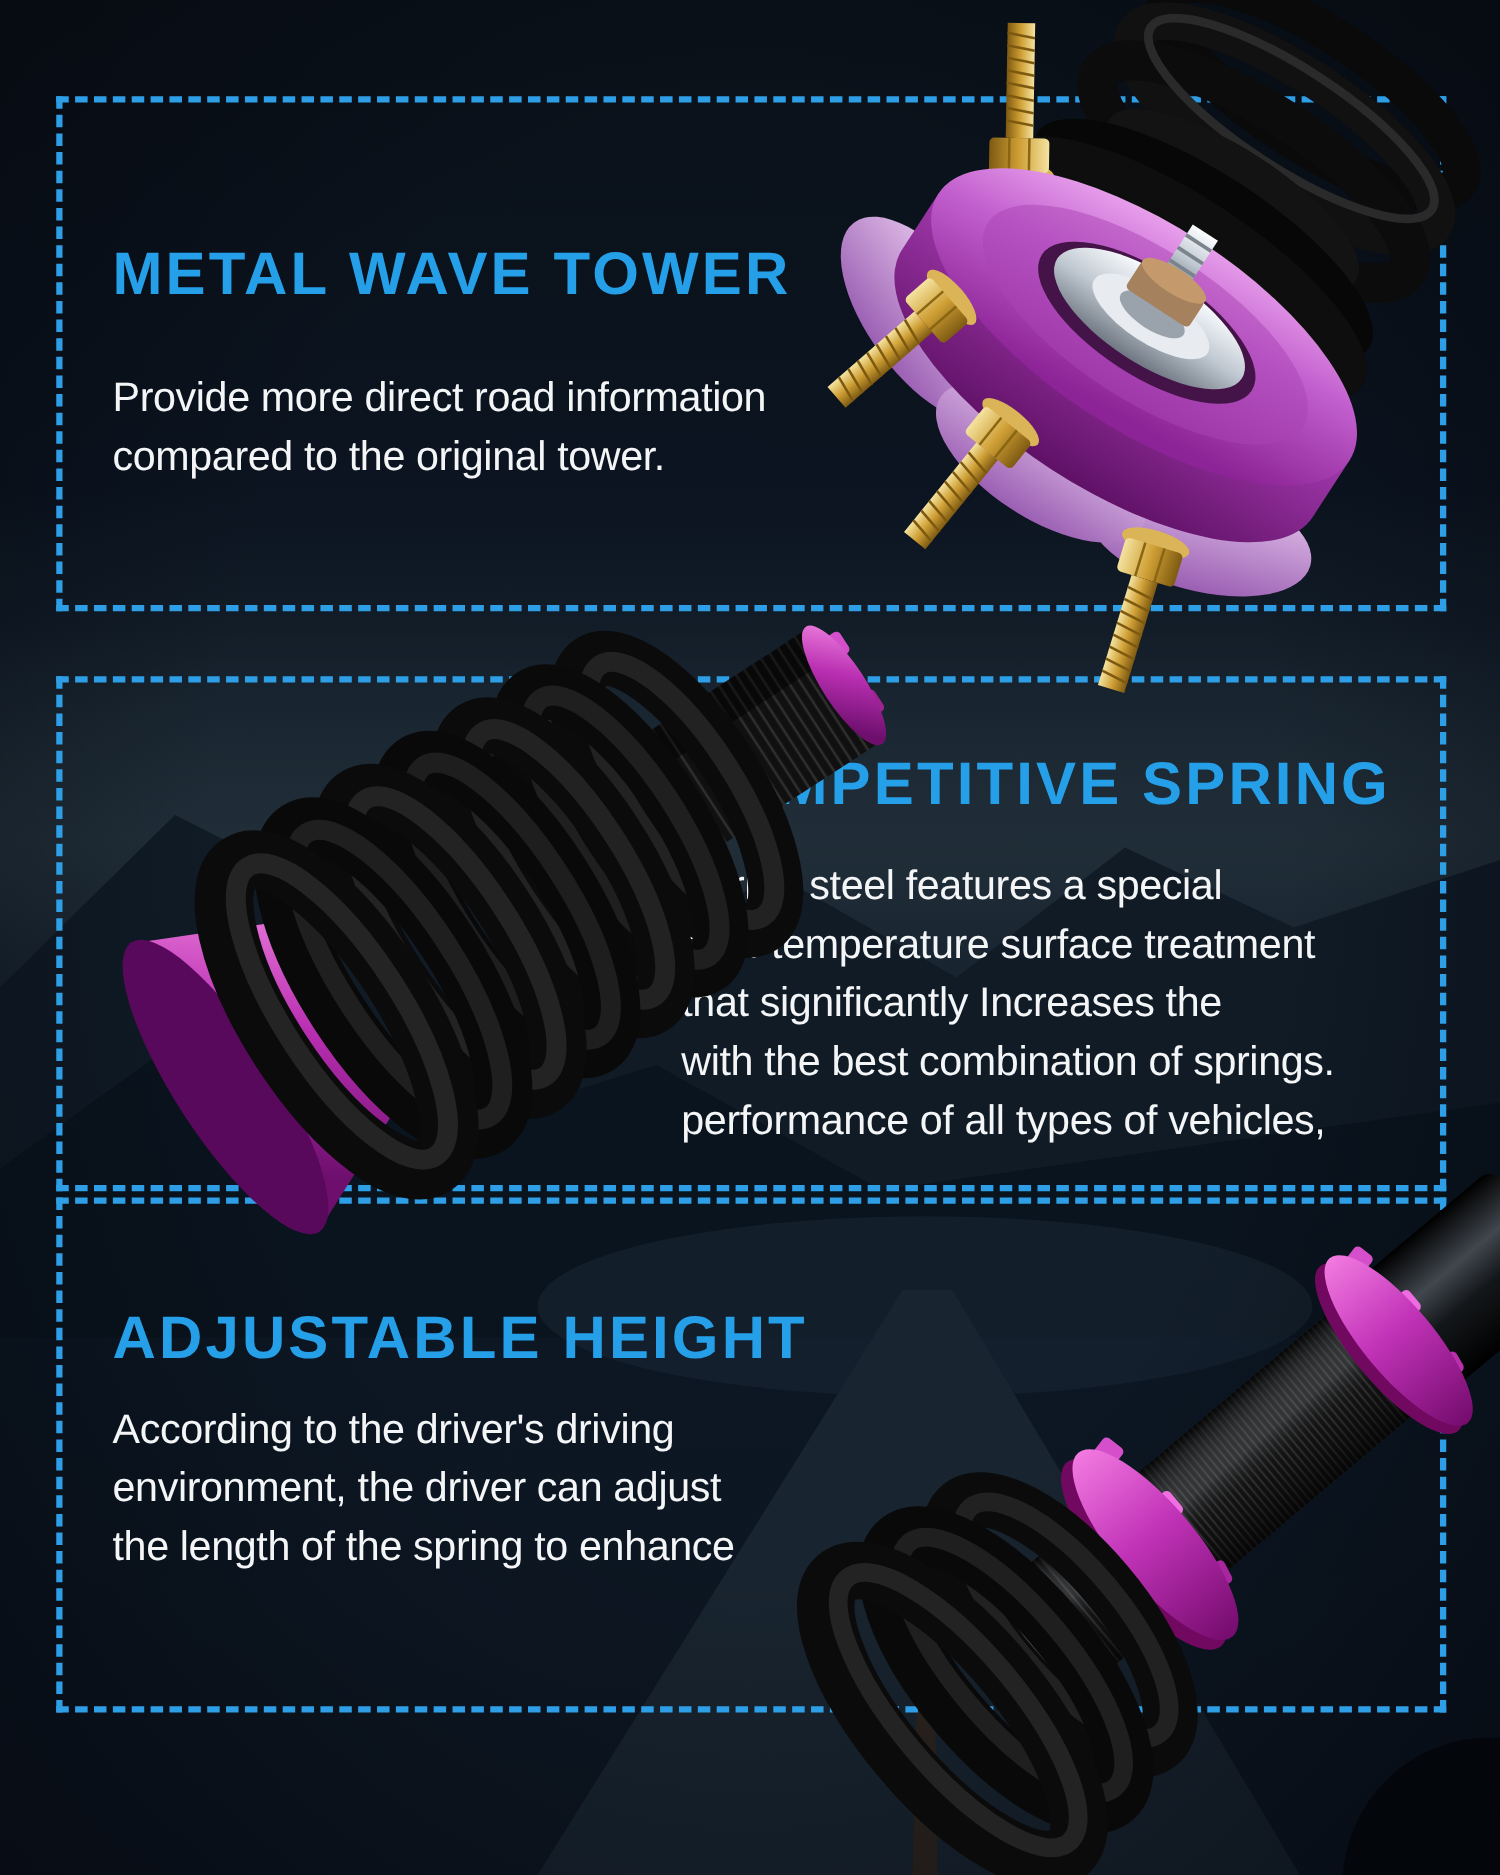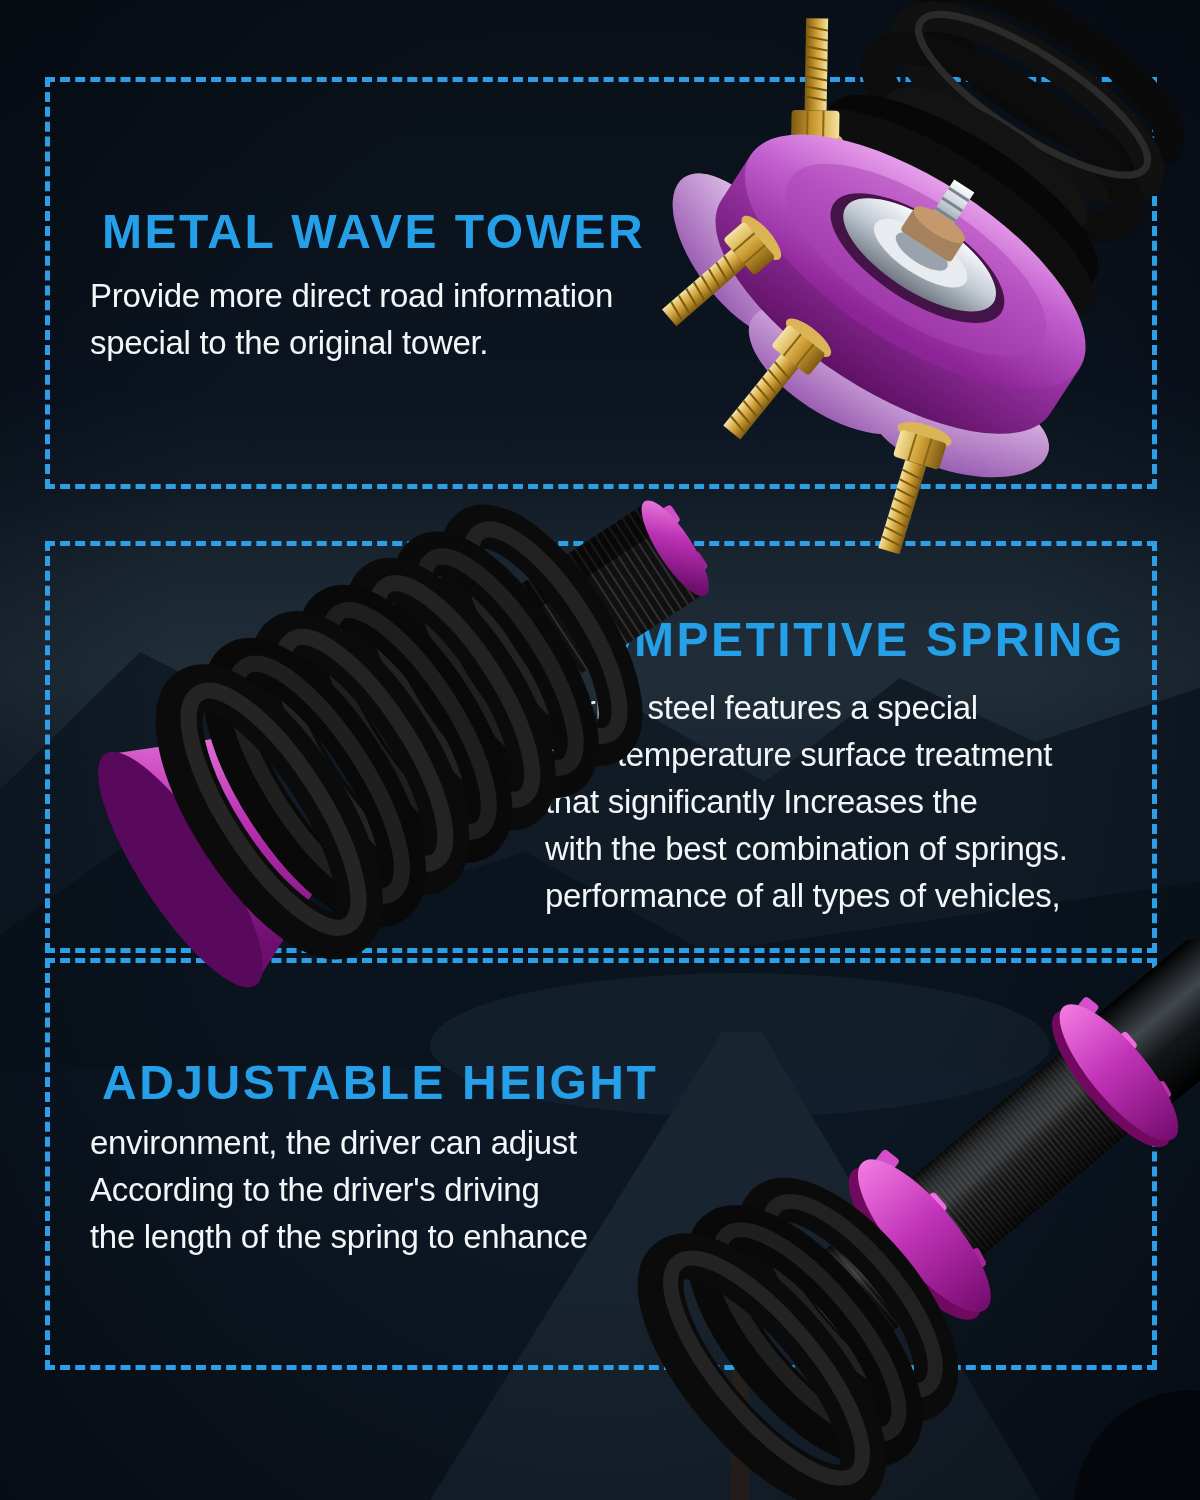--- a/index.html
+++ b/index.html
@@ -14,32 +14,32 @@
     background:radial-gradient(ellipse at 50% 45%, rgba(0,0,0,0) 50%, rgba(2,4,10,0.55) 100%);
   }
   .box{
     position:absolute;left:45px;width:1112px;height:412px;
     border:5px dashed #2e9fe6;box-sizing:border-box;z-index:1;
   }
   .box1{top:77px;}
   .box2{top:541px;}
   .box3{top:958px;}
   .heading{
-    position:absolute;margin:12px;
+    position:absolute;margin:0;
     font-weight:700;font-size:48px;line-height:52px;letter-spacing:2.5px;
     color:#259fe8;white-space:nowrap;
   }
   .body-text{
     position:absolute;
     font-size:33px;line-height:47px;letter-spacing:-0.3px;
     color:#f3f5f7;white-space:nowrap;
   }
   .line{display:block;}
   .h1pos{left:40px;top:112px;}
-  .b1pos{left:40px;top:190px;}
+  .b1pos{left:40px;top:212px;}
   .h2pos{left:495px;top:56px;}
   .b2pos{left:495px;top:138px;}
   .h3pos{left:40px;top:82px;}
   .b3pos{left:40px;top:156px;}
   .photo{position:absolute;overflow:visible;z-index:2;}
   .ph1{left:700px;top:0px;width:500px;height:520px;}
   .ph2{left:30px;top:535px;width:540px;height:440px;}
   .ph3{left:610px;top:930px;width:590px;height:560px;}
 </style>
 </head>
@@ -62,40 +62,40 @@
     <polygon points="722,1032 762,1032 1040,1500 430,1500" fill="#18242f"></polygon>
     <polygon points="737,1205 746,1205 750,1500 730,1500" fill="#30241c" opacity="0.85"></polygon>
     <circle cx="1192" cy="1508" r="118" fill="#04070b" opacity="0.9"></circle>
   </svg>
   <div class="vignette"></div>
 
   <section class="box box1">
     <h2 class="heading h1pos">METAL WAVE TOWER</h2>
     <div class="body-text b1pos">
       <span class="line">Provide more direct road information</span>
-      <span class="line">special to the original tower.</span>
+      <span class="line">compared to the original tower.</span>
     </div>
   </section>
 
   <section class="box box2">
     <h2 class="heading h2pos">COMPETITIVE SPRING</h2>
     <div class="body-text b2pos">
       <span class="line">Spring steel features a special</span>
       <span class="line">high-temperature surface treatment</span>
       <span class="line">that significantly Increases the</span>
       <span class="line">with the best combination of springs.</span>
       <span class="line">performance of all types of vehicles,</span>
     </div>
   </section>
 
   <section class="box box3">
     <h2 class="heading h3pos">ADJUSTABLE HEIGHT</h2>
     <div class="body-text b3pos">
+      <span class="line">According to the driver's driving</span>
       <span class="line">environment, the driver can adjust</span>
-      <span class="line">According to the driver's driving</span>
       <span class="line">the length of the spring to enhance</span>
     </div>
   </section>
 
   <svg class="photo ph1" viewBox="0 0 500 520">
     <defs>
       <linearGradient id="d1plate" x1="0" y1="0" x2="0.2" y2="1">
         <stop offset="0" stop-color="#f0aef2"></stop>
           <stop offset="0.45" stop-color="#c25fce"></stop>
           <stop offset="1" stop-color="#8c2396"></stop>

